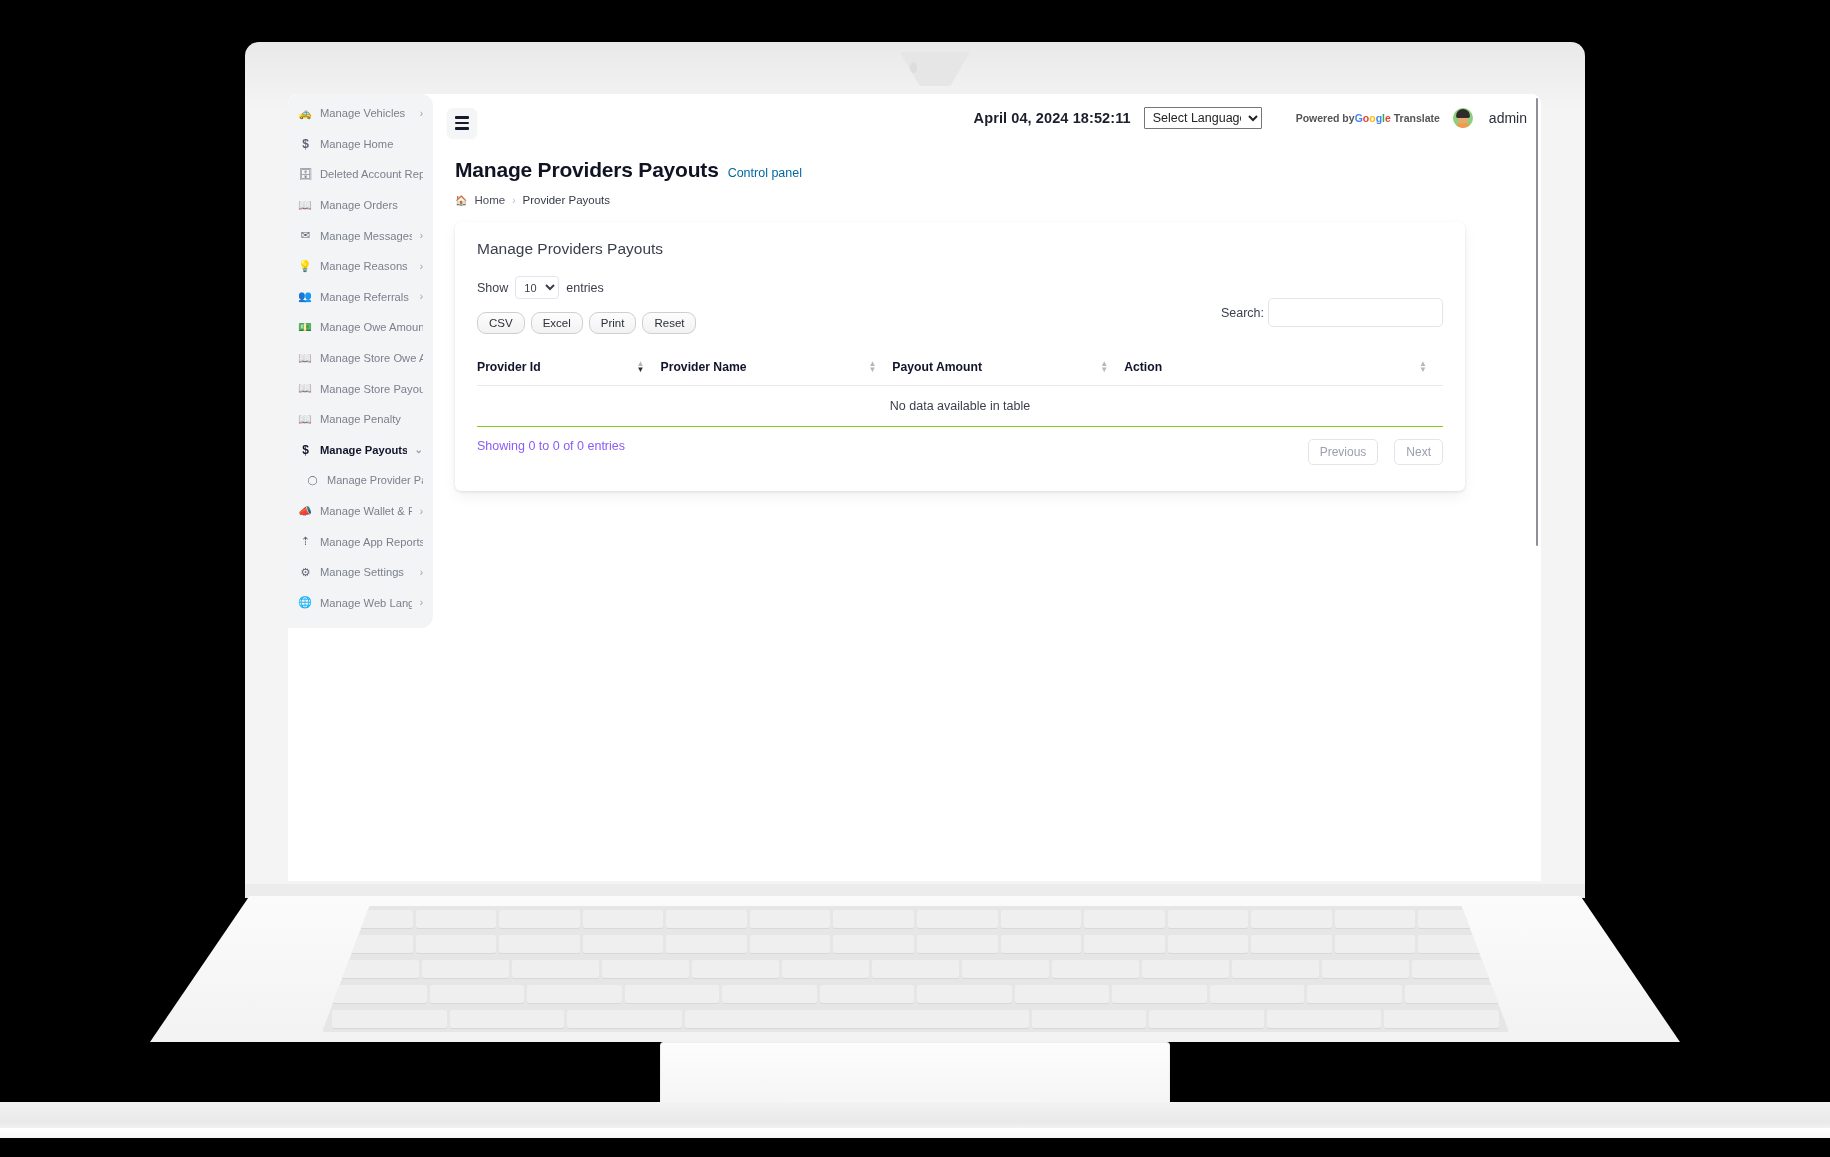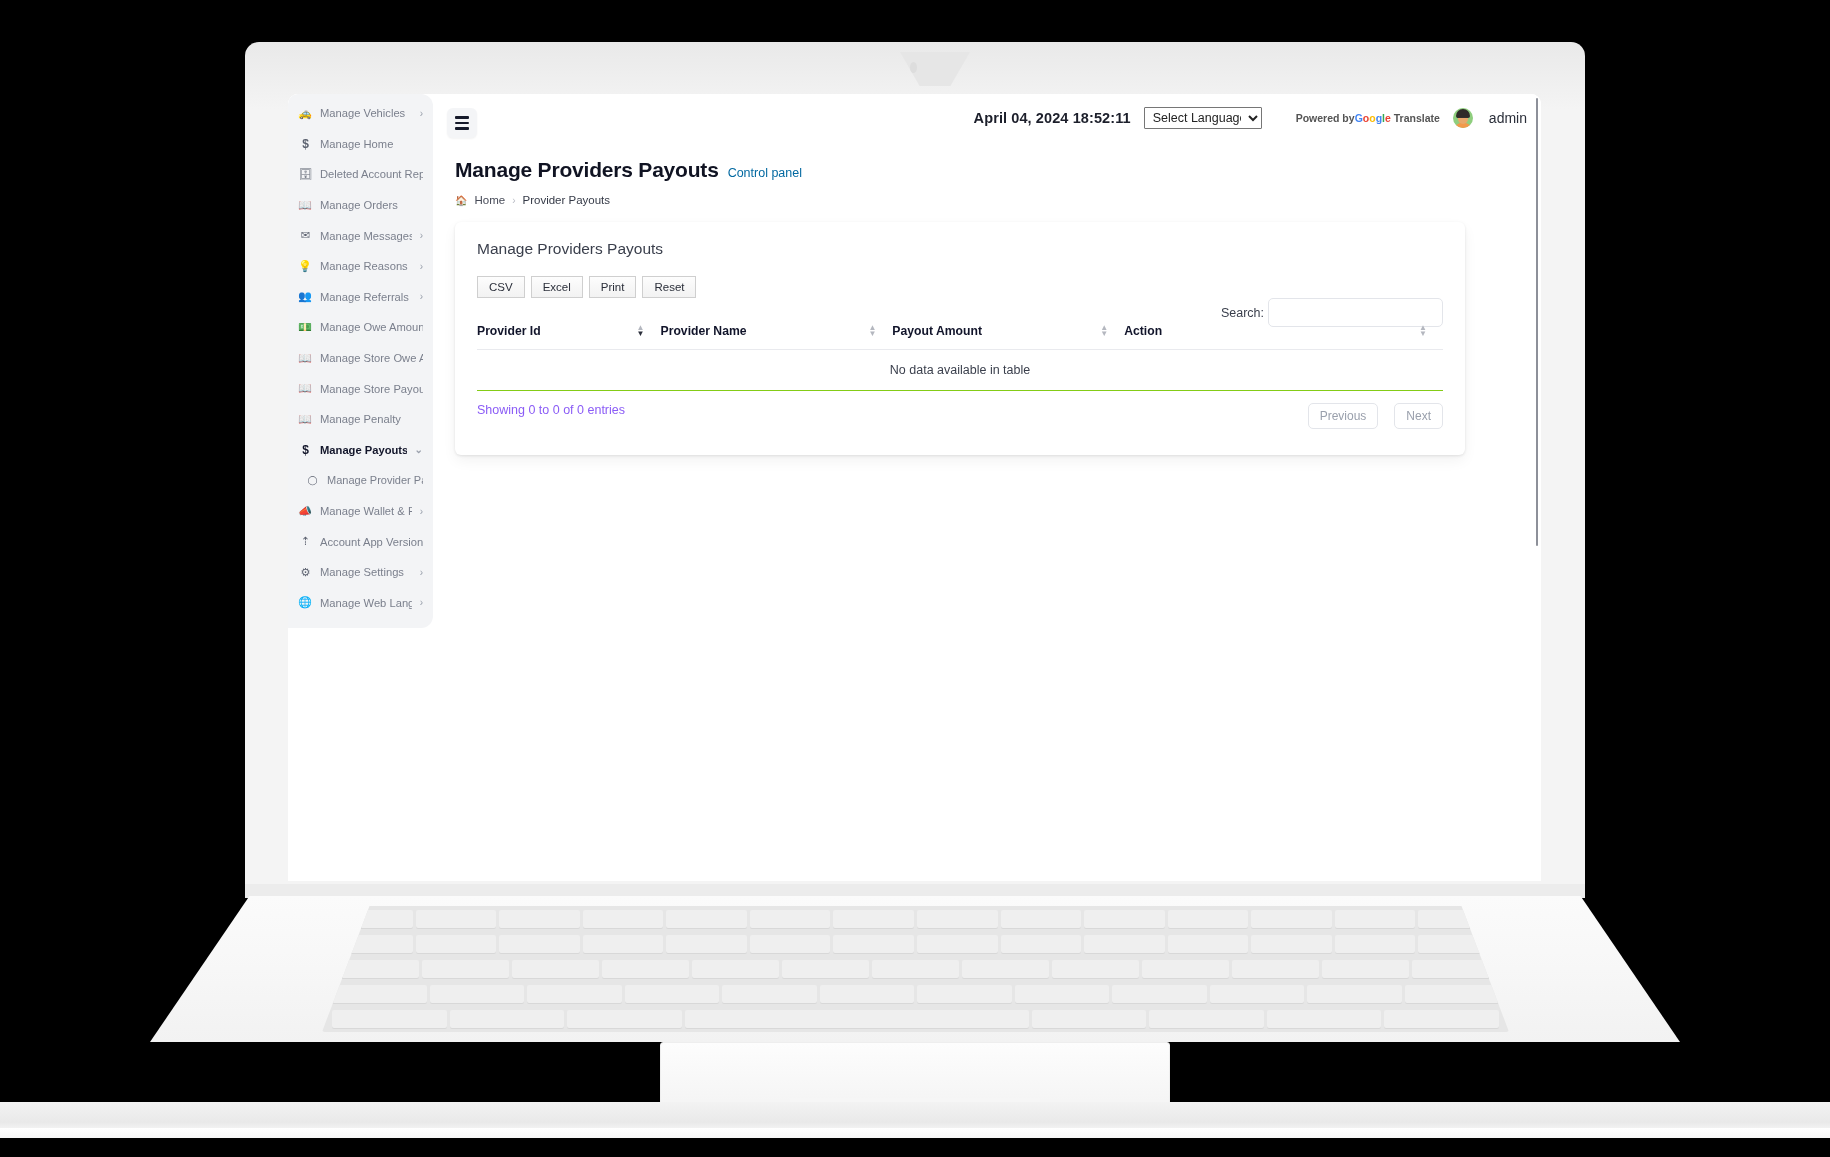--- a/index.html
+++ b/index.html
@@ -277,21 +277,21 @@
     padding-left:4px;
   }
 
   .btn-row { display:flex; gap:6px; margin-top: 13px; }
   .dt-btn {
     font-family:"Liberation Sans", sans-serif;
     font-size: 11.5px;
     color:#2b2f3a;
     background: linear-gradient(180deg,#fdfdfd,#f2f2f2);
     border: 1px solid #cfcfcf;
-    border-radius: 0;
+    border-radius: 9px;
     padding: 4px 11px;
     cursor:pointer;
   }
 
   .search-wrap {
     position:absolute;
     right: 22px;
     top: 76px;
     display:flex; align-items:center; gap:4px;
     font-size:12.5px; color:#3a3f4c;
@@ -448,21 +448,21 @@
             <span class="ico">◯</span>
             <span class="lbl">Manage Provider Payouts</span>
           </div>
           <div class="nav-item">
             <span class="ico">📣</span>
             <span class="lbl">Manage Wallet &amp; Promo</span>
             <span class="chev">›</span>
           </div>
           <div class="nav-item">
             <span class="ico">⇡</span>
-            <span class="lbl">Account App Version</span>
+            <span class="lbl">Manage App Reports</span>
           </div>
           <div class="nav-item">
             <span class="ico">⚙</span>
             <span class="lbl">Manage Settings</span>
             <span class="chev">›</span>
           </div>
           <div class="nav-item">
             <span class="ico">🌐</span>
             <span class="lbl">Manage Web Language</span>
             <span class="chev">›</span>
@@ -485,20 +485,25 @@
         <div class="breadcrumb">
           <span class="home-ico">🏠</span>
           <span>Home</span>
           <span class="sep">›</span>
           <span class="crumb-cur">Provider Payouts</span>
         </div>
 
         <div class="card" style="position:relative;">
           <div class="card-title">Manage Providers Payouts</div>
 
+          <div class="dt-len">
+            <span>Show</span>
+            <select id="len-select"><option>10</option><option>25</option><option>50</option><option>100</option></select>
+            <span>entries</span>
+          </div>
 
           <div class="btn-row" id="btn-row">
               <button class="dt-btn">CSV</button>
               <button class="dt-btn">Excel</button>
               <button class="dt-btn">Print</button>
               <button class="dt-btn">Reset</button>
             </div>
 
           <div class="search-wrap">
             <span>Search:</span>

